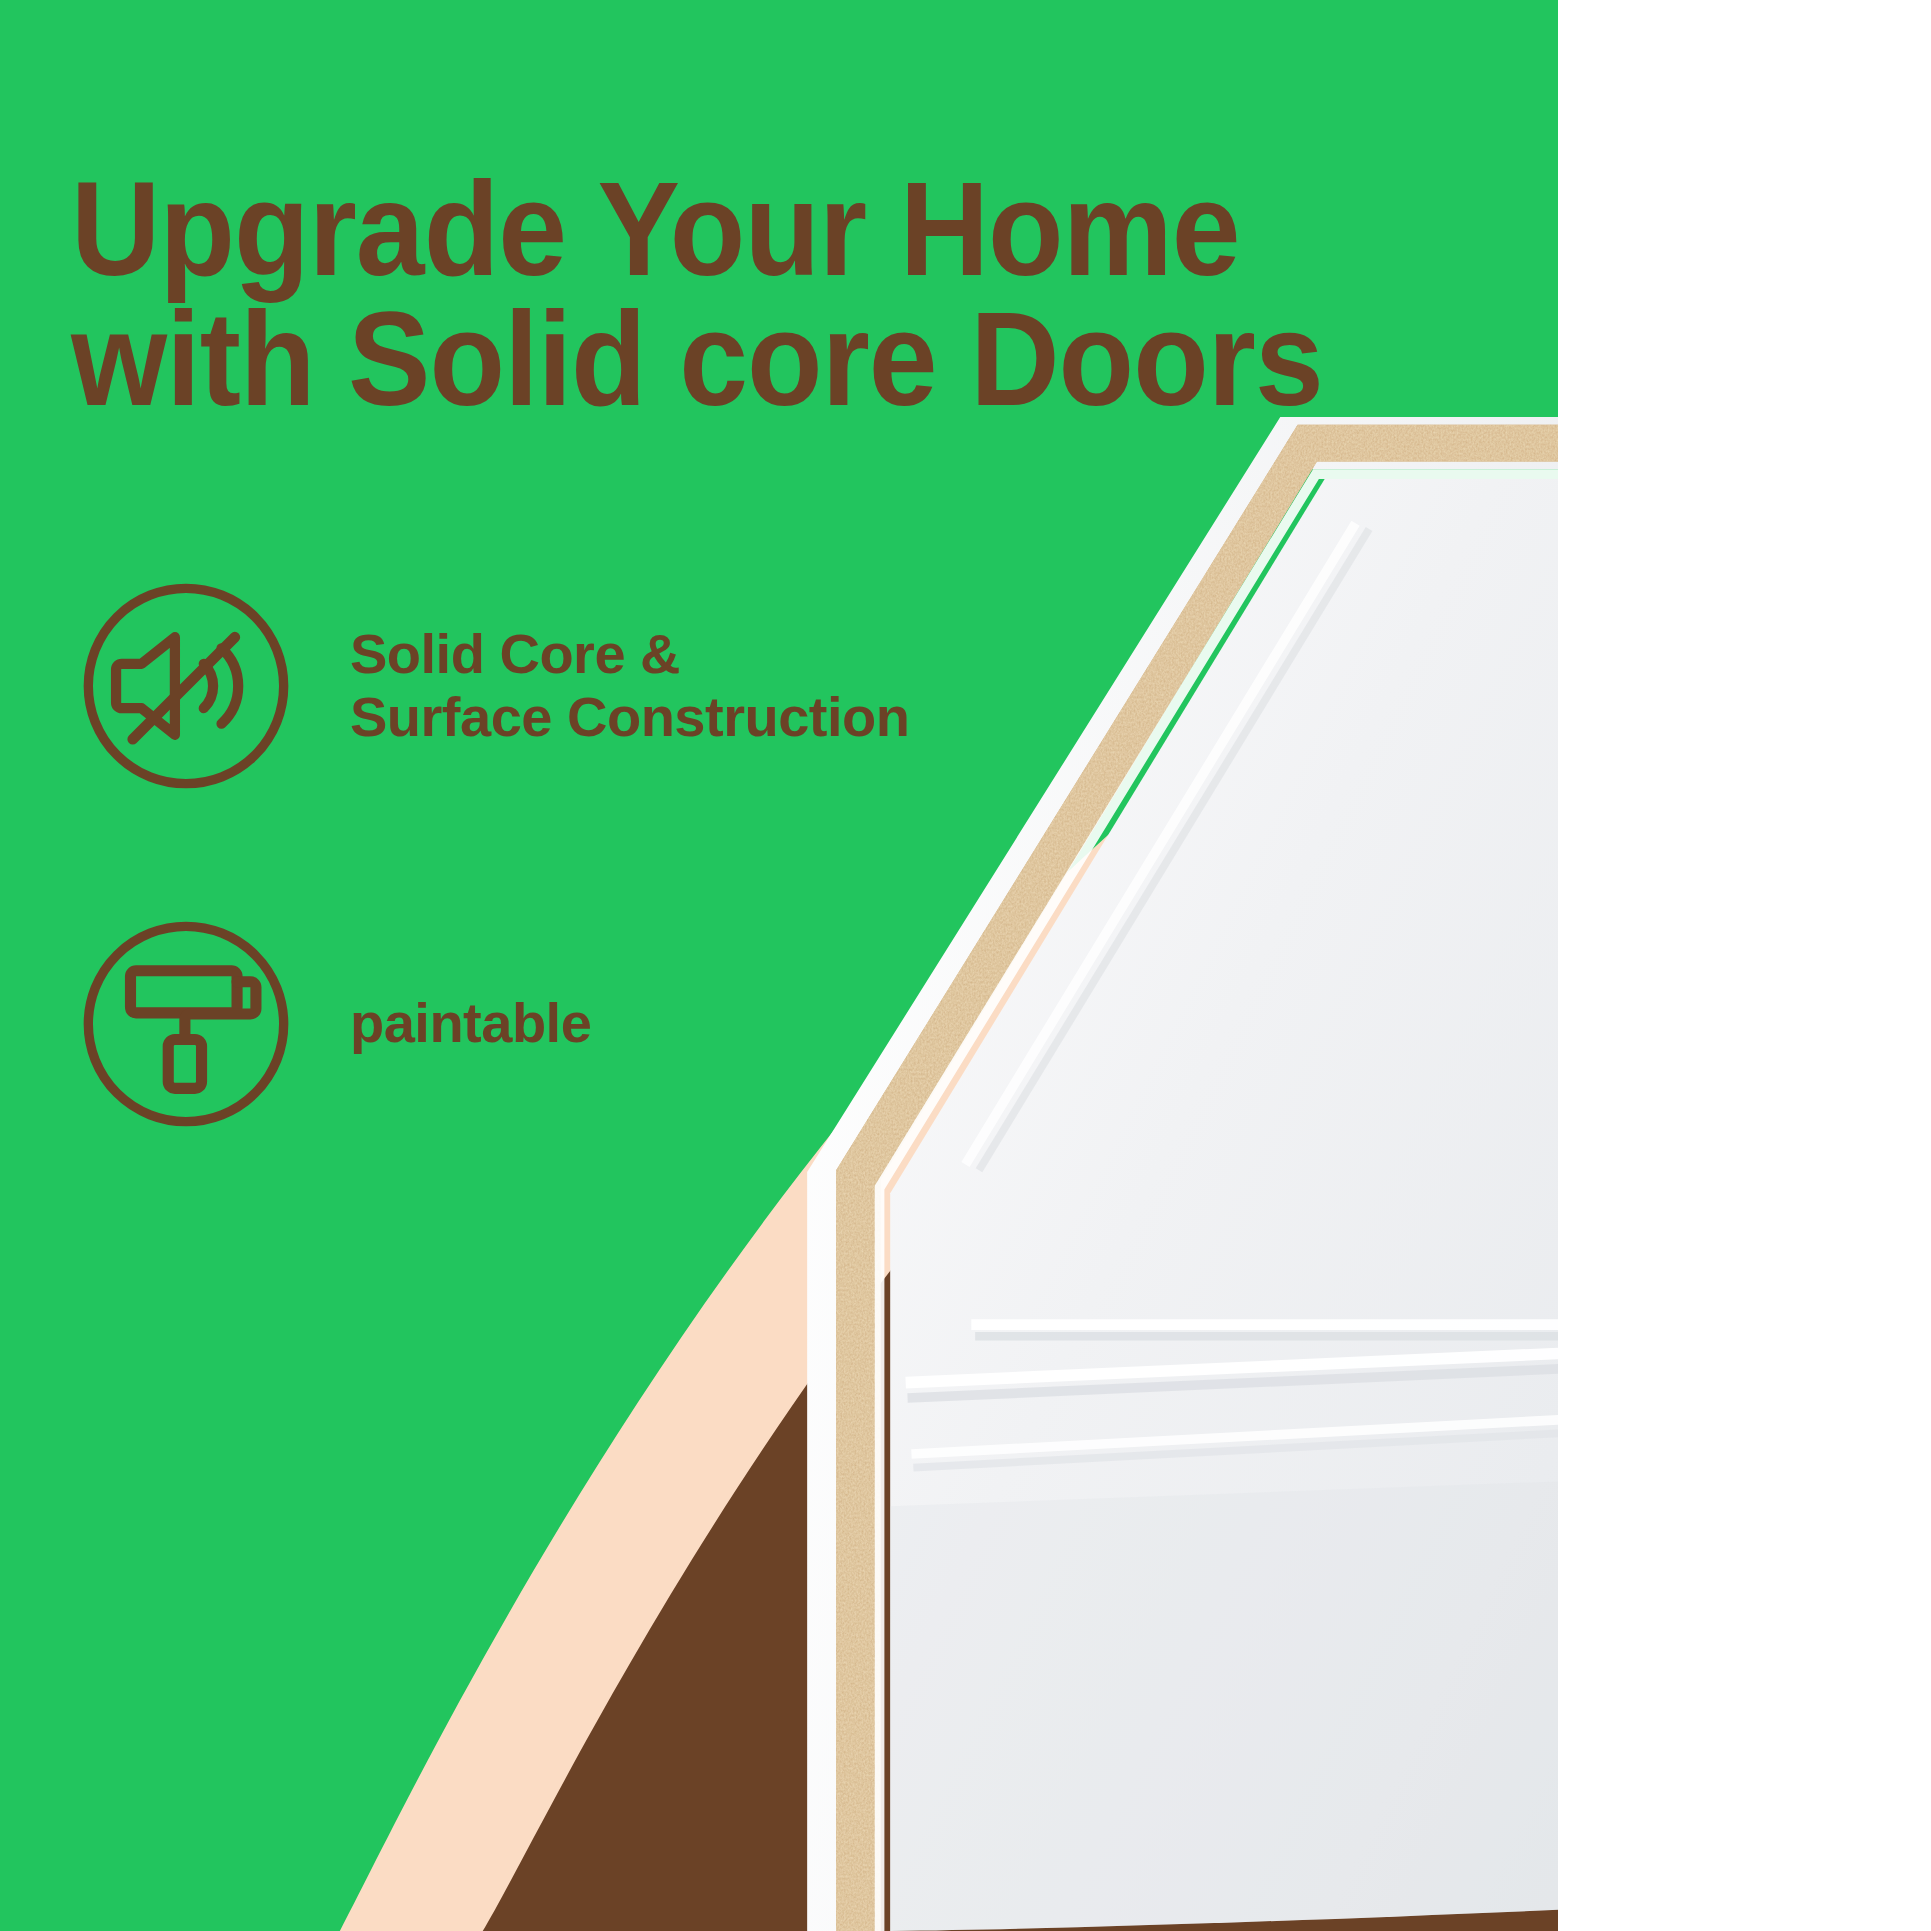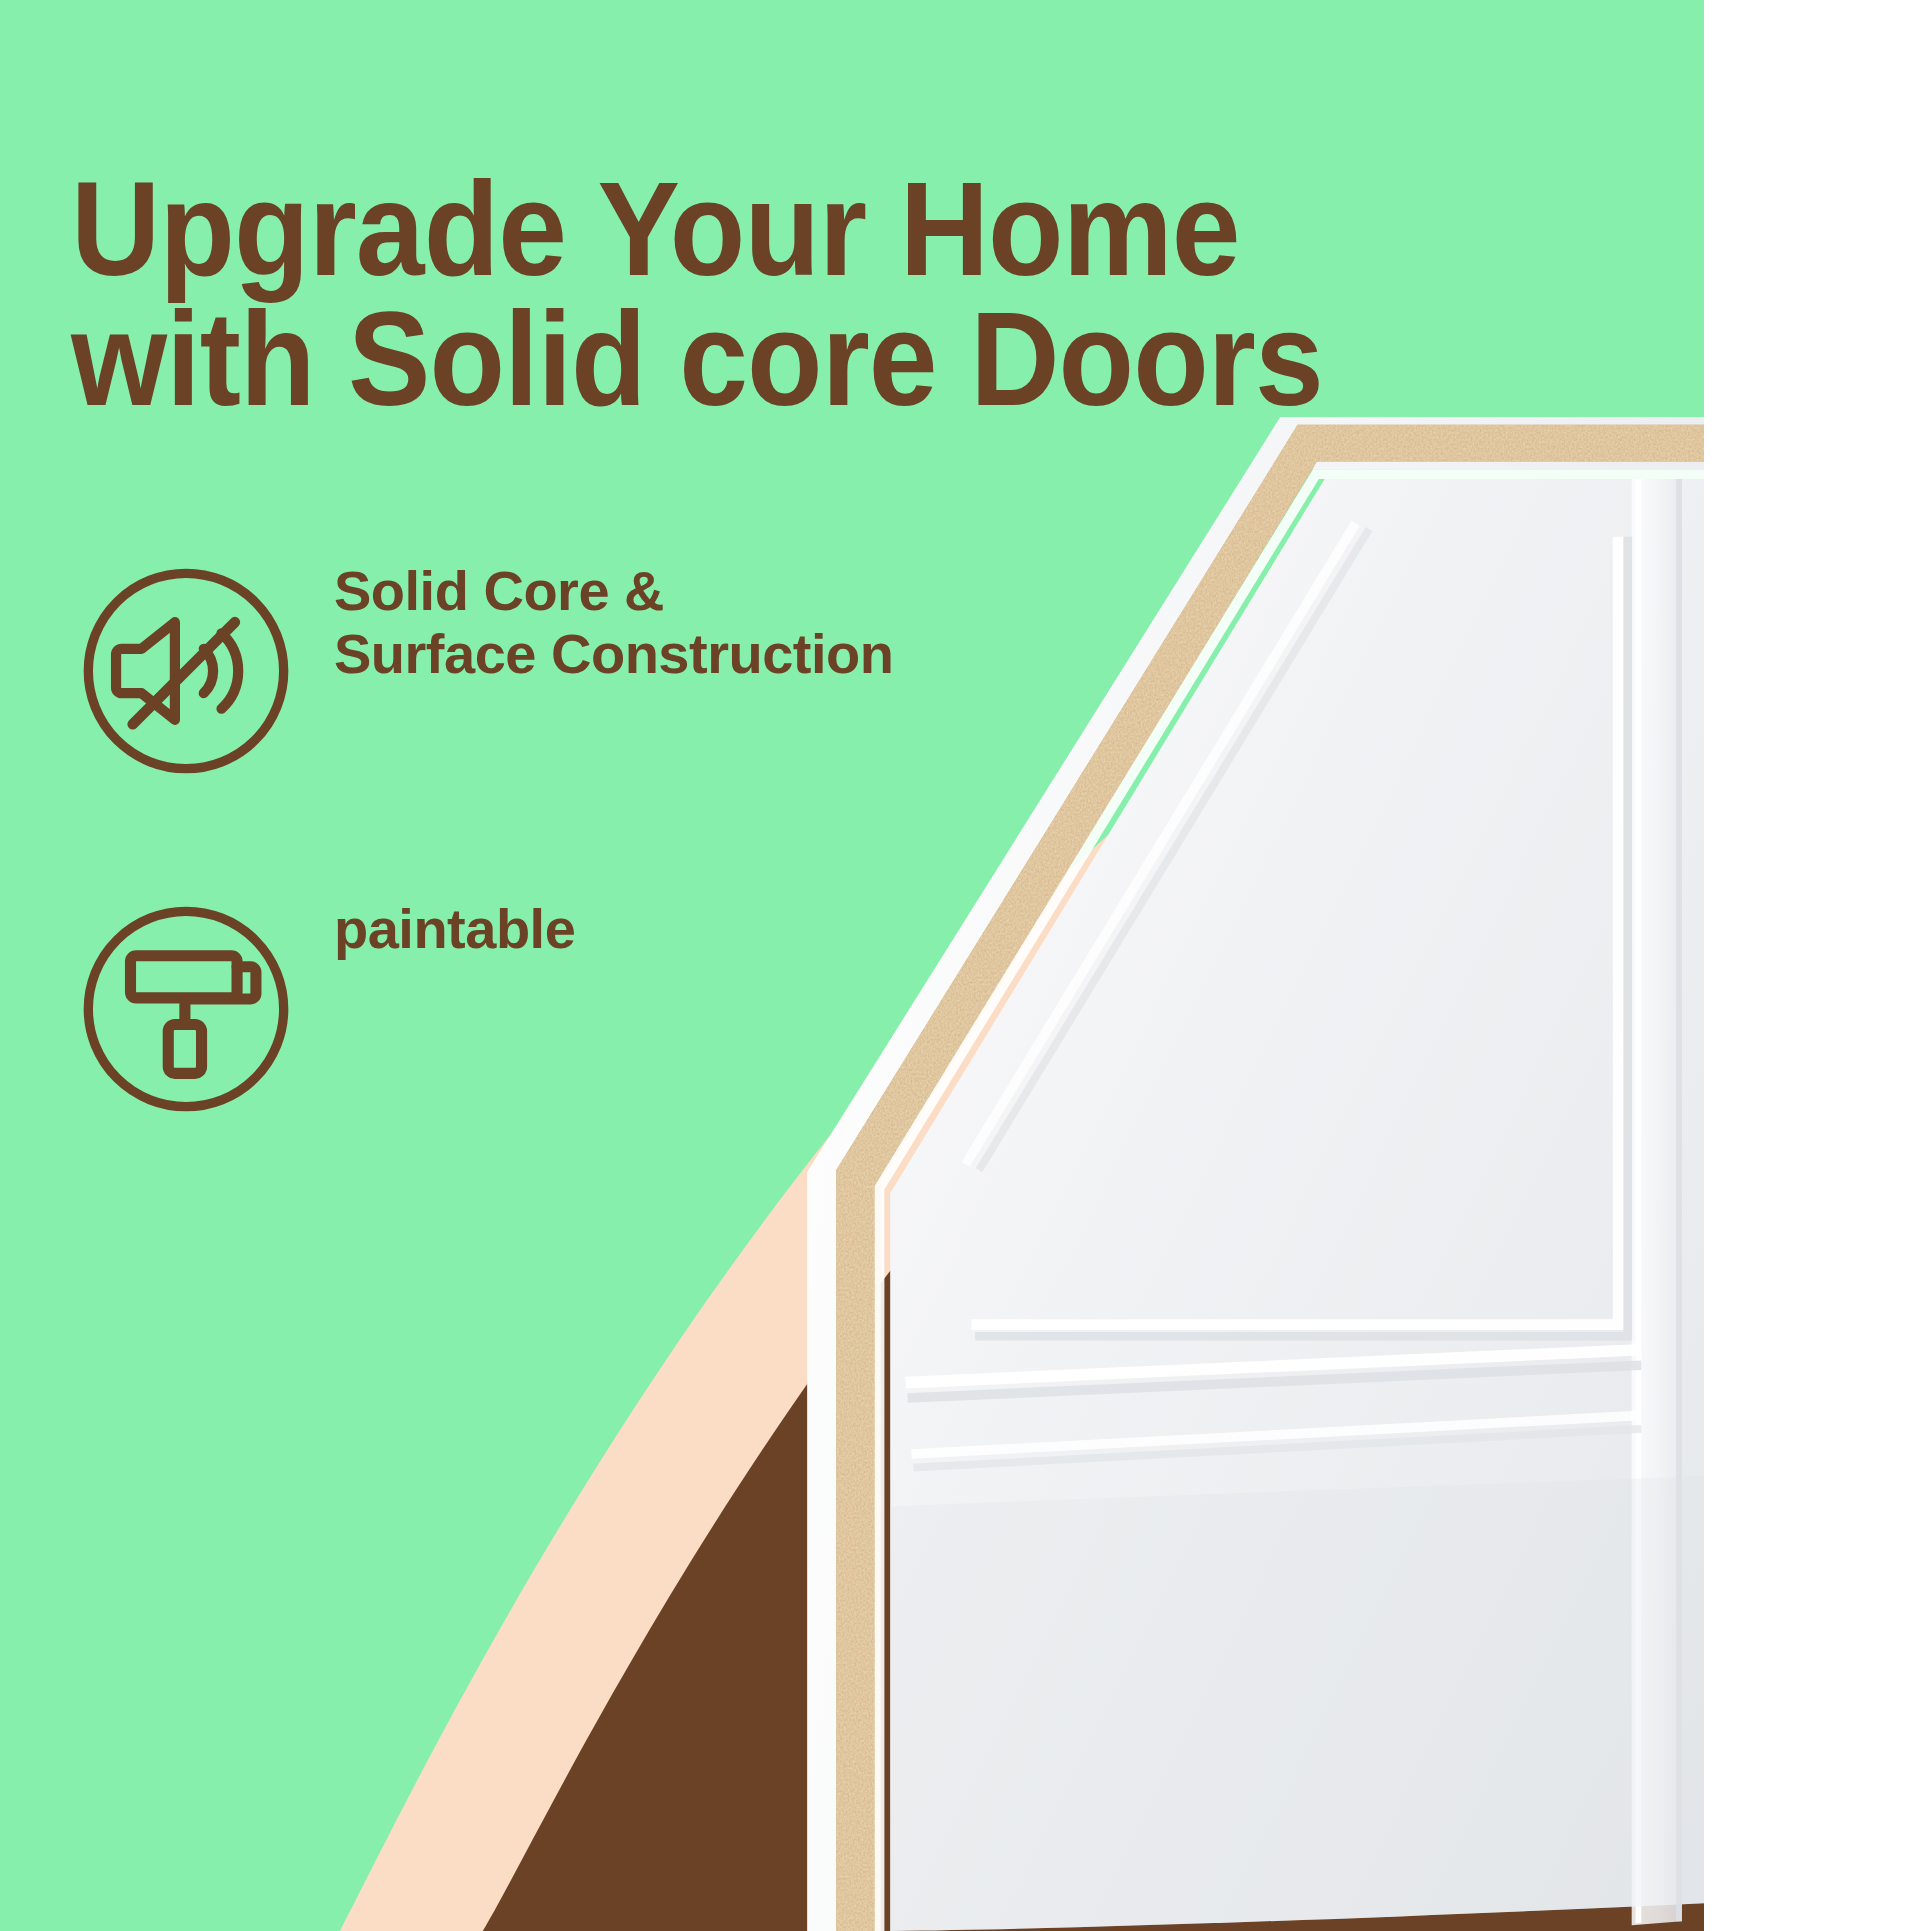--- a/index.html
+++ b/index.html
@@ -6,23 +6,23 @@
     margin: 0;
     padding: 0;
     background: #ffffff;
   }
   body {
     font-family: "Liberation Sans", sans-serif;
   }
 
   #poster {
     position: relative;
-    width: 1704px;
+    width: 1558px;
     height: 1931px;
-    background: #86efac;
+    background: #22c55e;
     overflow: hidden;
   }
 
   
   .art-layer {
     position: absolute;
     inset: 0;
     width: 1931px;
     height: 1931px;
     z-index: 1;
@@ -51,22 +51,24 @@
   
   .features {
     position: absolute;
     left: 75px;
     top: 560px;
     z-index: 5;
     width: 1062px;
   }
   .feature-row {
     display: flex;
+    align-items: center;
     height: 251px;
     margin-bottom: 87px;
+    gap: 16px;
   }
   .feature-icon {
     flex: 0 0 auto;
     width: 222px;
     height: 222px;
     display: block;
   }
   .feature-text {
     margin-left: 37px;
     color: #6B4226;

